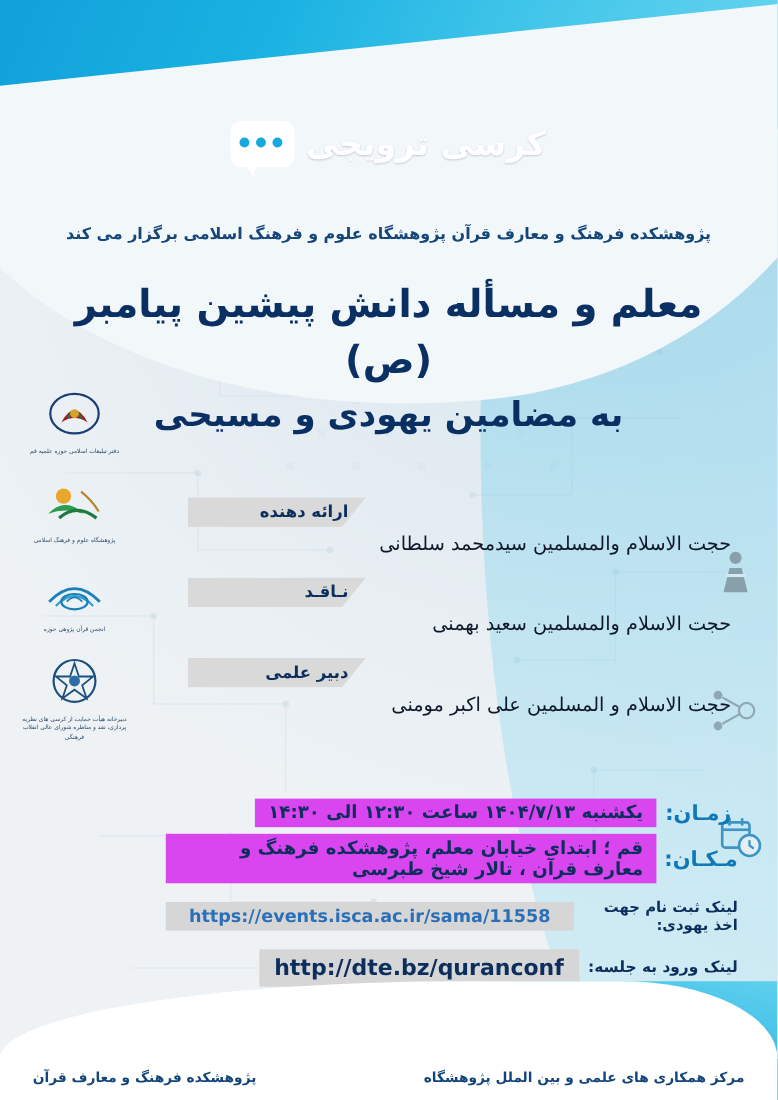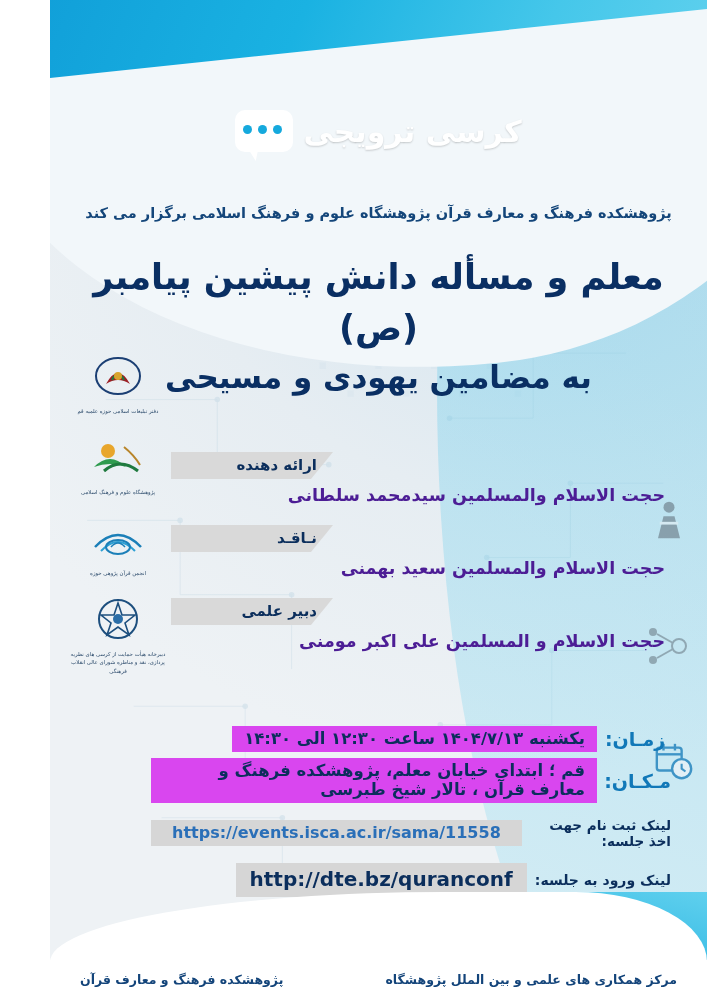--- a/index.html
+++ b/index.html
@@ -4,21 +4,21 @@
 <style>
   html,body{margin:0;padding:0;}
   body{
     width:707px;height:1000px;
     background:#ffffff;
     font-family:"DejaVu Sans","Liberation Sans",sans-serif;
     overflow:hidden;
   }
   .poster{
     position:relative;
-    width:657px;height:1000px;
+    width:707px;height:1000px;
     background:#e9eff3;
     overflow:hidden;
   }
   
   .bg-base{
     position:absolute;inset:0;
     background:
       radial-gradient(circle at 75% 12%, #cfe3ef 0%, #e6edf2 38%, #eef2f5 65%);
   }
   .circuit{
@@ -129,21 +129,21 @@
   
   .people{position:absolute;top:452px;right:36px;width:500px;direction:rtl;}
   .role-row{display:flex;justify-content:flex-end;margin-bottom:3px;}
   .role{
     background:#d9d9d9;color:#0b2e5c;font-size:15px;font-weight:bold;
     padding:4px 16px 5px 34px;letter-spacing:1px;
     clip-path:polygon(0 0,100% 0,calc(100% - 22px) 100%,0 100%);
     min-width:112px;text-align:right;
   }
   .name{
-    color:#4c1d95;font-size:17.5px;font-weight:bold;
+    color:#0f172a;font-size:17.5px;font-weight:normal;
     margin:6px 6px 20px 0;
   }
   .name.sec{margin-bottom:18px;}
   
   .icon-podium{position:absolute;top:498px;right:16px;width:44px;height:44px;opacity:.55;}
   .icon-node{position:absolute;top:622px;right:12px;width:52px;height:48px;opacity:.5;}
   .icon-cal{position:absolute;top:740px;right:12px;width:42px;height:42px;opacity:.75;}
   
   .info{position:absolute;top:726px;right:36px;width:520px;direction:rtl;}
   .inforow{display:flex;align-items:center;gap:8px;margin-bottom:6px;justify-content:flex-start;}
@@ -348,21 +348,21 @@
       <div class="key">زمـان:</div>
       <div class="val">یکشنبه ۱۴۰۴/۷/۱۳ ساعت ۱۲:۳۰ الی ۱۴:۳۰</div>
     </div>
 
     <div class="inforow">
       <div class="key">مـکـان:</div>
       <div class="val">قم ؛ ابتدای خیابان معلم، پژوهشکده فرهنگ و معارف قرآن ، تالار شیخ طبرسی</div>
     </div>
 
     <div class="linkrow">
-      <div class="lbl">لینک ثبت نام جهت اخذ جلسه:</div>
+      <div class="lbl">لینک ثبت نام جهت اخذ یهودی:</div>
       <div class="url">https://events.isca.ac.ir/sama/11558</div>
     </div>
 
     <div class="linkrow big">
       <div class="lbl">لینک ورود به جلسه:</div>
       <div class="url">http://dte.bz/quranconf</div>
     </div>
 
   </div>
 

